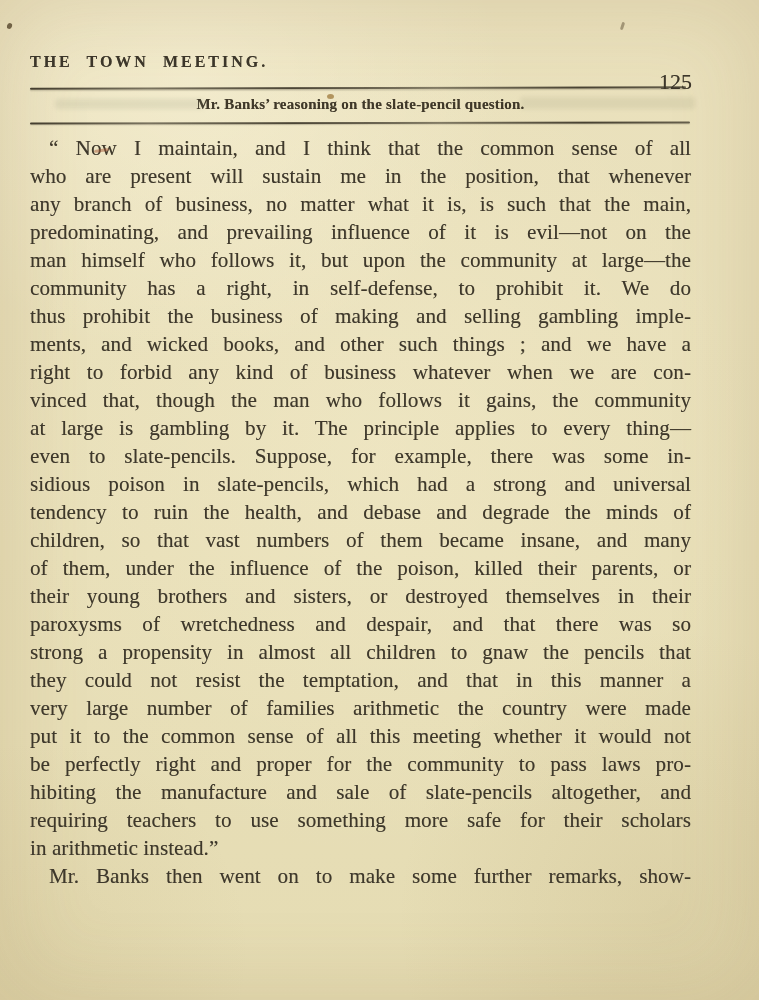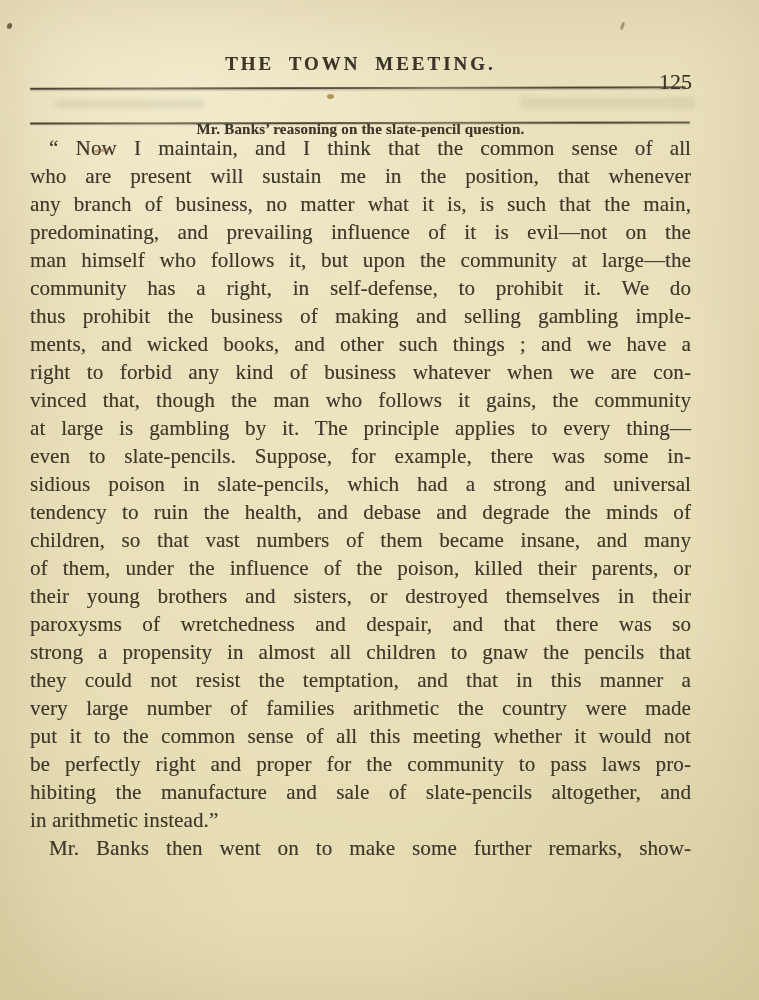--- a/index.html
+++ b/index.html
@@ -23,22 +23,21 @@
     font-family: "Liberation Serif", "DejaVu Serif", serif;
     color: #3e382b;
   }
 
   
   .header-title {
     position: absolute;
     left: 30px;
     top: 53px;
     width: 661px;
-    text-align: center;
-    font-size: 19px;
+    font-size: 16px;
     font-weight: bold;
     letter-spacing: 3px;
     word-spacing: 7px;
     color: #3c362a;
     text-shadow: 0 0 0.6px rgba(60, 54, 42, 0.55);
   }
   .page-number {
     position: absolute;
     top: 49px;
     right: 67px;
@@ -78,21 +77,20 @@
     position: absolute;
     left: 30px;
     top: 96px;
     width: 661px;
     text-align: center;
     font-size: 15px;
     font-weight: bold;
     letter-spacing: 0.2px;
     color: #3f3829;
     text-shadow: 0 0 0.5px rgba(63, 56, 41, 0.5);
-    margin-top: 25px;
   }
 
   
   .body-text {
     position: absolute;
     left: 30px;
     top: 134px;
     width: 661px;
   }
   .line {
@@ -176,20 +174,21 @@
     <div class="line">children, so that vast numbers of them became insane, and many</div>
     <div class="line">of them, under the influence of the poison, killed their parents, or</div>
     <div class="line">their young brothers and sisters, or destroyed themselves in their</div>
     <div class="line">paroxysms of wretchedness and despair, and that there was so</div>
     <div class="line">strong a propensity in almost all children to gnaw the pencils that</div>
     <div class="line">they could not resist the temptation, and that in this manner a</div>
     <div class="line">very large number of families arithmetic the country were made</div>
     <div class="line">put it to the common sense of all this meeting whether it would not</div>
     <div class="line">be perfectly right and proper for the community to pass laws pro-</div>
     <div class="line">hibiting the manufacture and sale of slate-pencils altogether, and</div>
+    <div class="line">requiring teachers to use something more safe for their scholars</div>
     <div class="line short-last">in arithmetic instead.”</div>
     <div class="line indent">Mr. Banks then went on to make some further remarks, show-</div>
   </div>
 
   <div class="artifact speck-top-left"></div>
   <div class="artifact speck-rule"></div>
   <div class="artifact speck-top-right"></div>
   <div class="artifact smudge-now"></div>
   <div class="artifact ghost-left"></div>
   <div class="artifact ghost-right"></div>

